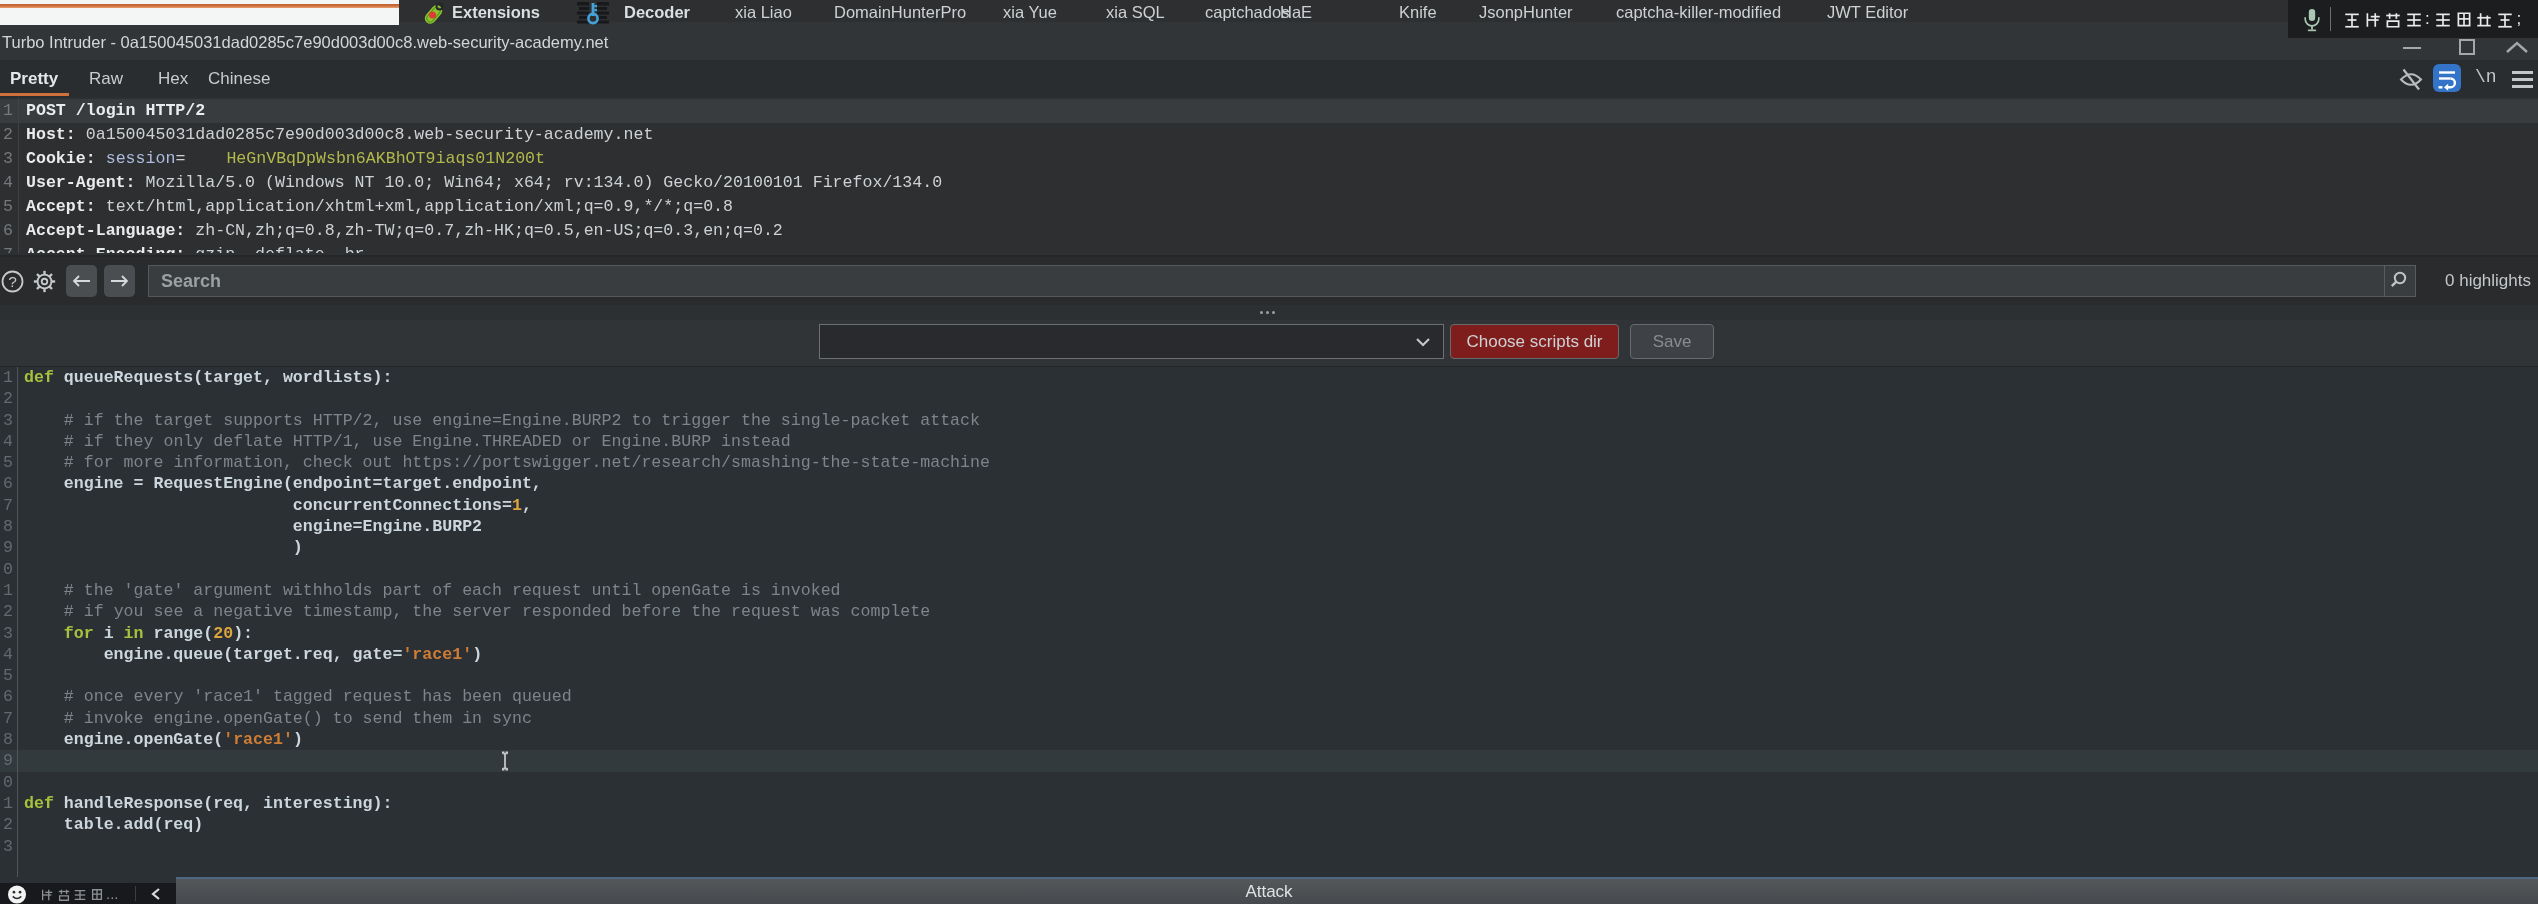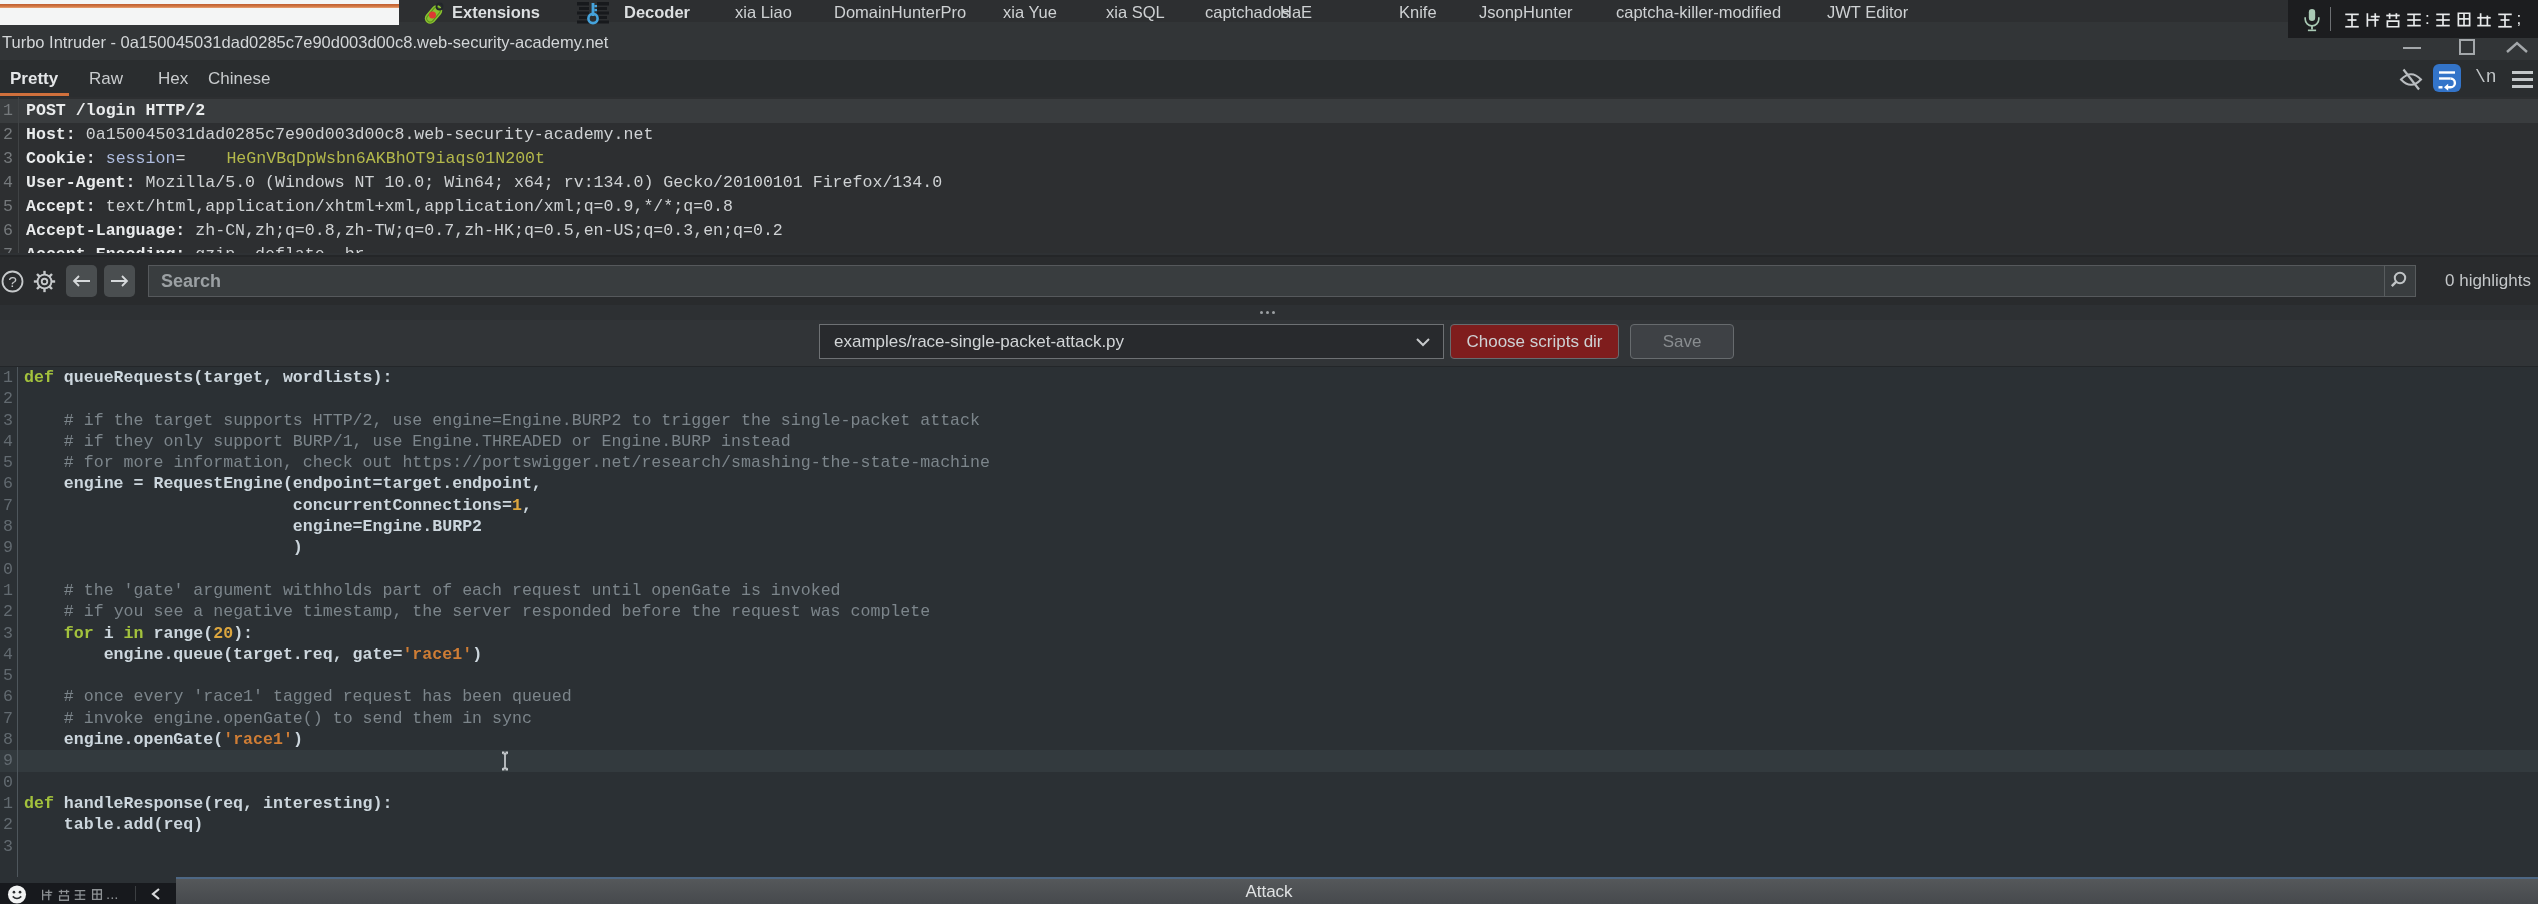--- a/index.html
+++ b/index.html
@@ -263,27 +263,26 @@
 
 <div class="abs" id="split"></div>
 <div class="abs" style="left:1260px;top:311px;width:16px;height:4px;">
   <div style="position:absolute;left:0;top:0;width:3px;height:3px;border-radius:50%;background:#9ca0a3;"></div>
   <div style="position:absolute;left:6px;top:0;width:3px;height:3px;border-radius:50%;background:#9ca0a3;"></div>
   <div style="position:absolute;left:12px;top:0;width:3px;height:3px;border-radius:50%;background:#9ca0a3;"></div>
 </div>
 
 <div class="abs" id="scripthdr"></div>
 <div class="abs" id="dropdown">
-    <div class="txt">examples/race-single-packet-attack.py</div>
   <svg style="position:absolute;right:12px;top:12px;" width="16" height="10" viewBox="0 0 16 10">
     <path d="M2 2 L8 8 L14 2" fill="none" stroke="#c6c9cb" stroke-width="2"></path>
   </svg>
 </div>
 <div class="btn" style="left:1450px;width:169px;">Choose scripts dir</div>
-<div class="btn" style="left:1630px;width:104px;color:#898d90;background:#3e4145;">Save</div>
+<div class="btn" style="left:1630px;width:84px;color:#898d90;background:#3e4145;">Save</div>
 
 <div class="abs" style="left:0;top:366px;width:2538px;height:1px;background:#232629;"></div>
 <div class="abs" id="code">
   <div class="hl19"></div>
   <div class="gline"></div>
   <pre class="gut">1
 2
 3
 4
 5
@@ -301,21 +300,21 @@
 7
 8
 9
 0
 1
 2
 3</pre>
   <pre class="body"><span class="kw">def</span> queueRequests(target, wordlists):
 
     <span class="cmt"># if the target supports HTTP/2, use engine=Engine.BURP2 to trigger the single-packet attack</span>
-    <span class="cmt"># if they only support BURP/1, use Engine.THREADED or Engine.BURP instead</span>
+    <span class="cmt"># if they only deflate HTTP/1, use Engine.THREADED or Engine.BURP instead</span>
     <span class="cmt"># for more information, check out https://portswigger.net/research/smashing-the-state-machine</span>
     engine = RequestEngine(endpoint=target.endpoint,
                            concurrentConnections=<span class="num">1</span>,
                            engine=Engine.BURP2
                            )
 
     <span class="cmt"># the 'gate' argument withholds part of each request until openGate is invoked</span>
     <span class="cmt"># if you see a negative timestamp, the server responded before the request was complete</span>
     <span class="kw">for</span> i <span class="kw">in</span> range(<span class="num">20</span>):
         engine.queue(target.req, gate=<span class="str">'race1'</span>)

